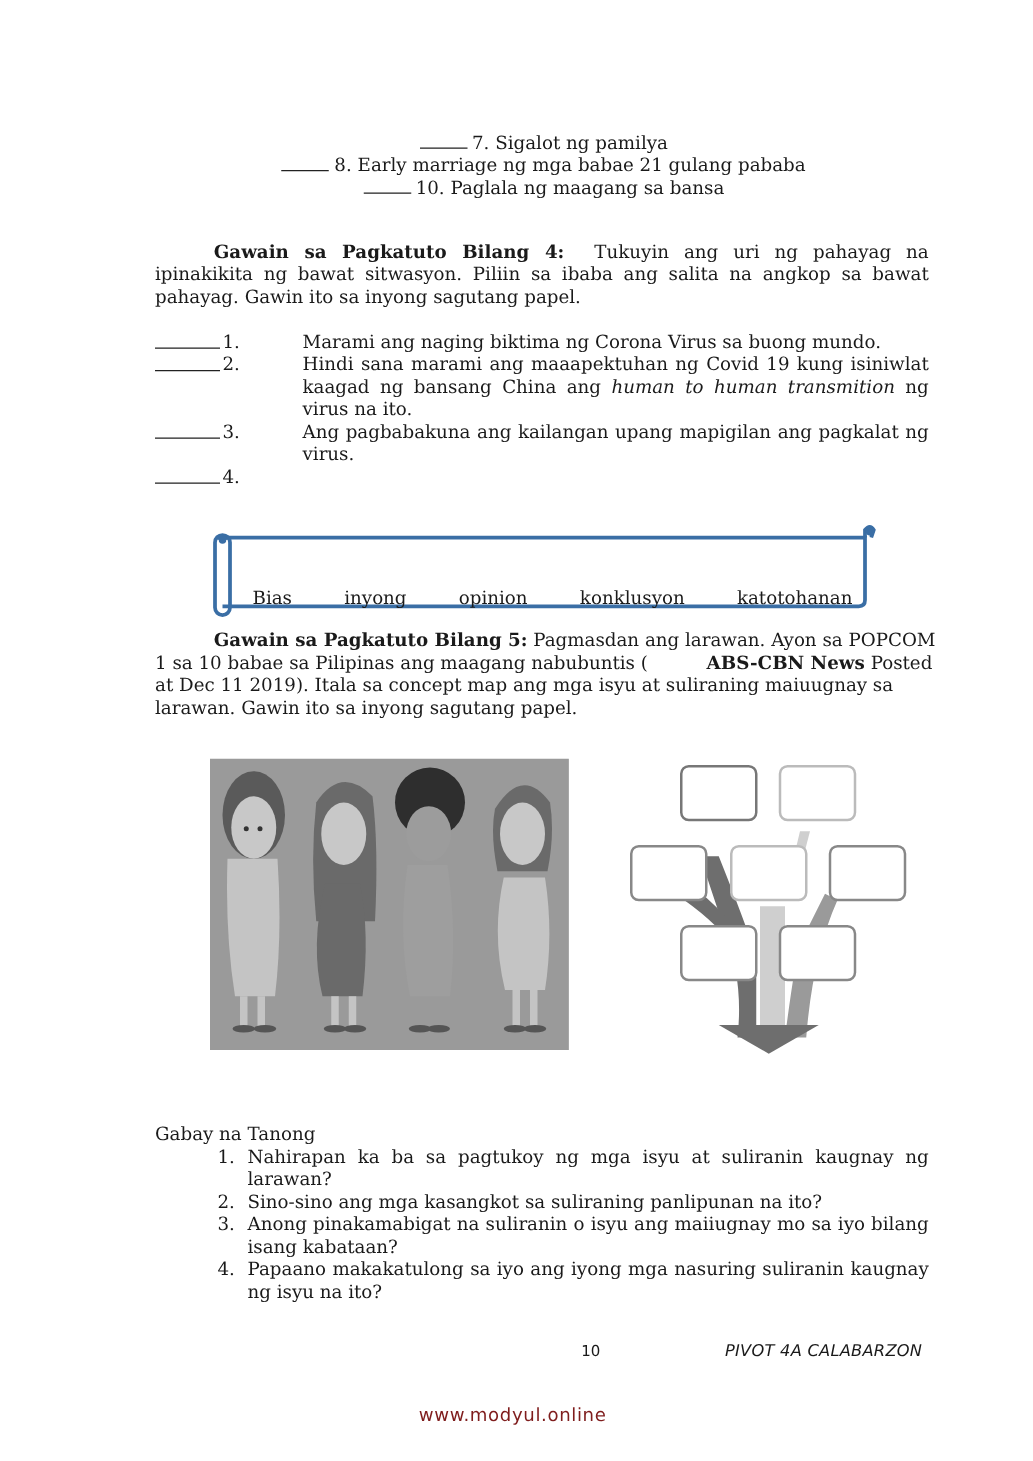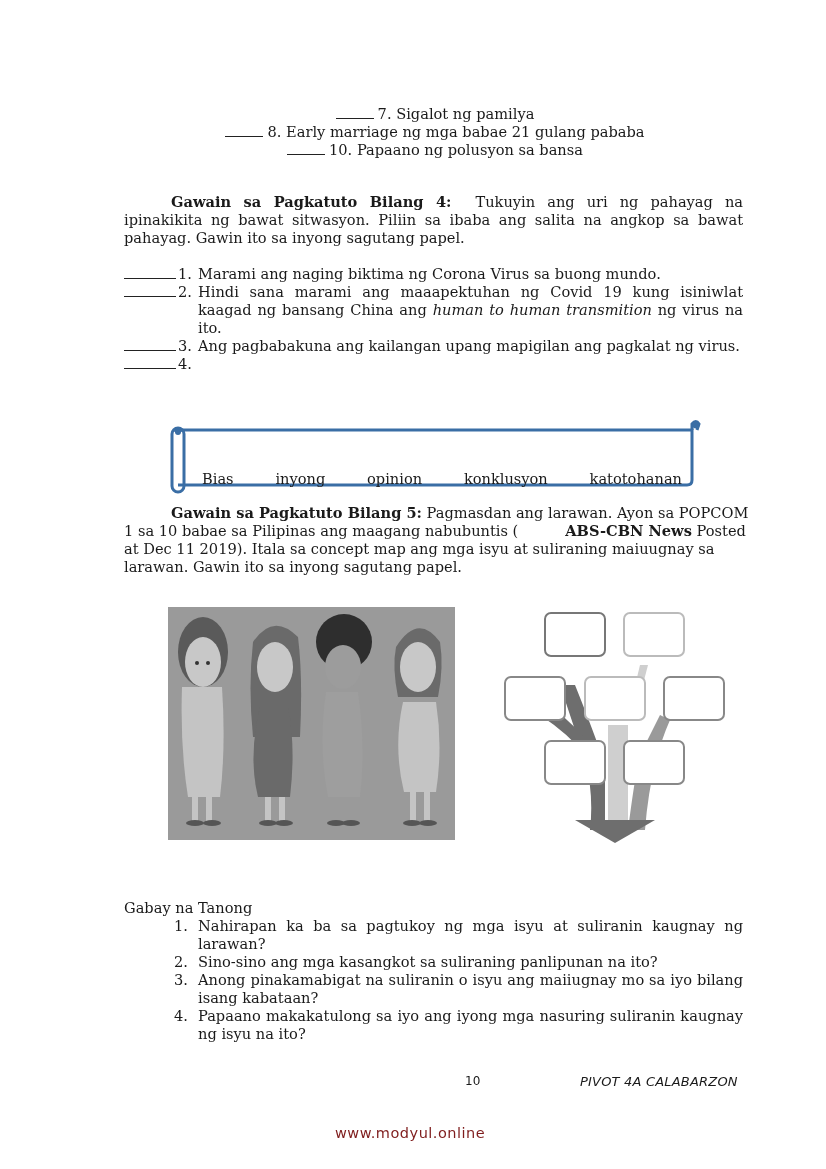--- a/index.html
+++ b/index.html
@@ -17,21 +17,21 @@
     .cont-item { white-space: nowrap; height: 18px; text-align: center; }
     .blank5 { display: inline-block; width: 38px; border-bottom: 1px solid #222; height: 13px; vertical-align: baseline; margin-right: 4px; }
 
     
     .g4 { left: 124px; top: 193px; width: 619px; text-align: justify; }
     .bold { font-weight: bold; margin-left: 47px; }
     .g4-items { left: 124px; top: 265px; width: 619px; }
     .q-item { display: flex; }
     .q-blank { flex: 0 0 52px; border-bottom: 1px solid #222; height: 13px; margin-right: 2px; }
     .q-num { flex: 0 0 20px; }
-    .q-body { flex: 1; text-align: justify; }
+    .q-body { flex: 1; text-align: justify; margin-left: 44px; }
 
     
     .scroll { left: 166px; top: 420px; width: 536px; height: 75px; }
     .scroll svg { position: absolute; left: 0; top: 0; }
     .choices { position: absolute; left: 36px; top: 14px; width: 480px; display: flex; justify-content: space-between; font-size: 14.6px; margin-top: 36px; }
 
     
     .g5 { left: 124px; top: 504px; width: 625px; }
 
     
@@ -51,21 +51,21 @@
     .watermark { left: 335px; top: 1125px; font-family: "DejaVu Sans", sans-serif; font-size: 14.5px; color: #7f1d1d; letter-spacing: 0.5px; }
   </style>
 </head>
 <body>
 
 <div class="page">
 
   <div class="abs cont-list txt">
     <div class="cont-item"><span class="blank5"></span><span>7.</span> <span>Sigalot ng pamilya</span></div>
     <div class="cont-item"><span class="blank5"></span><span>8.</span> <span>Early marriage ng mga babae 21 gulang pababa</span></div>
-    <div class="cont-item"><span class="blank5"></span><span>10.</span> <span>Papaano ng polusyon sa bansa</span></div>
+    <div class="cont-item"><span class="blank5"></span><span>10.</span> <span>Paglala ng maagang sa bansa</span></div>
   </div>
 
   <div class="abs g4 txt">
     <span class="bold">Gawain sa Pagkatuto Bilang 4:</span>&nbsp;
     <span>Tukuyin ang uri ng pahayag na ipinakikita ng bawat sitwasyon. Piliin  sa ibaba ang salita na angkop sa bawat pahayag. Gawin ito sa inyong sagutang papel.</span>
   </div>
 
   <div class="abs g4-items txt">
     <div class="q-item">
       <span class="q-blank"></span>

